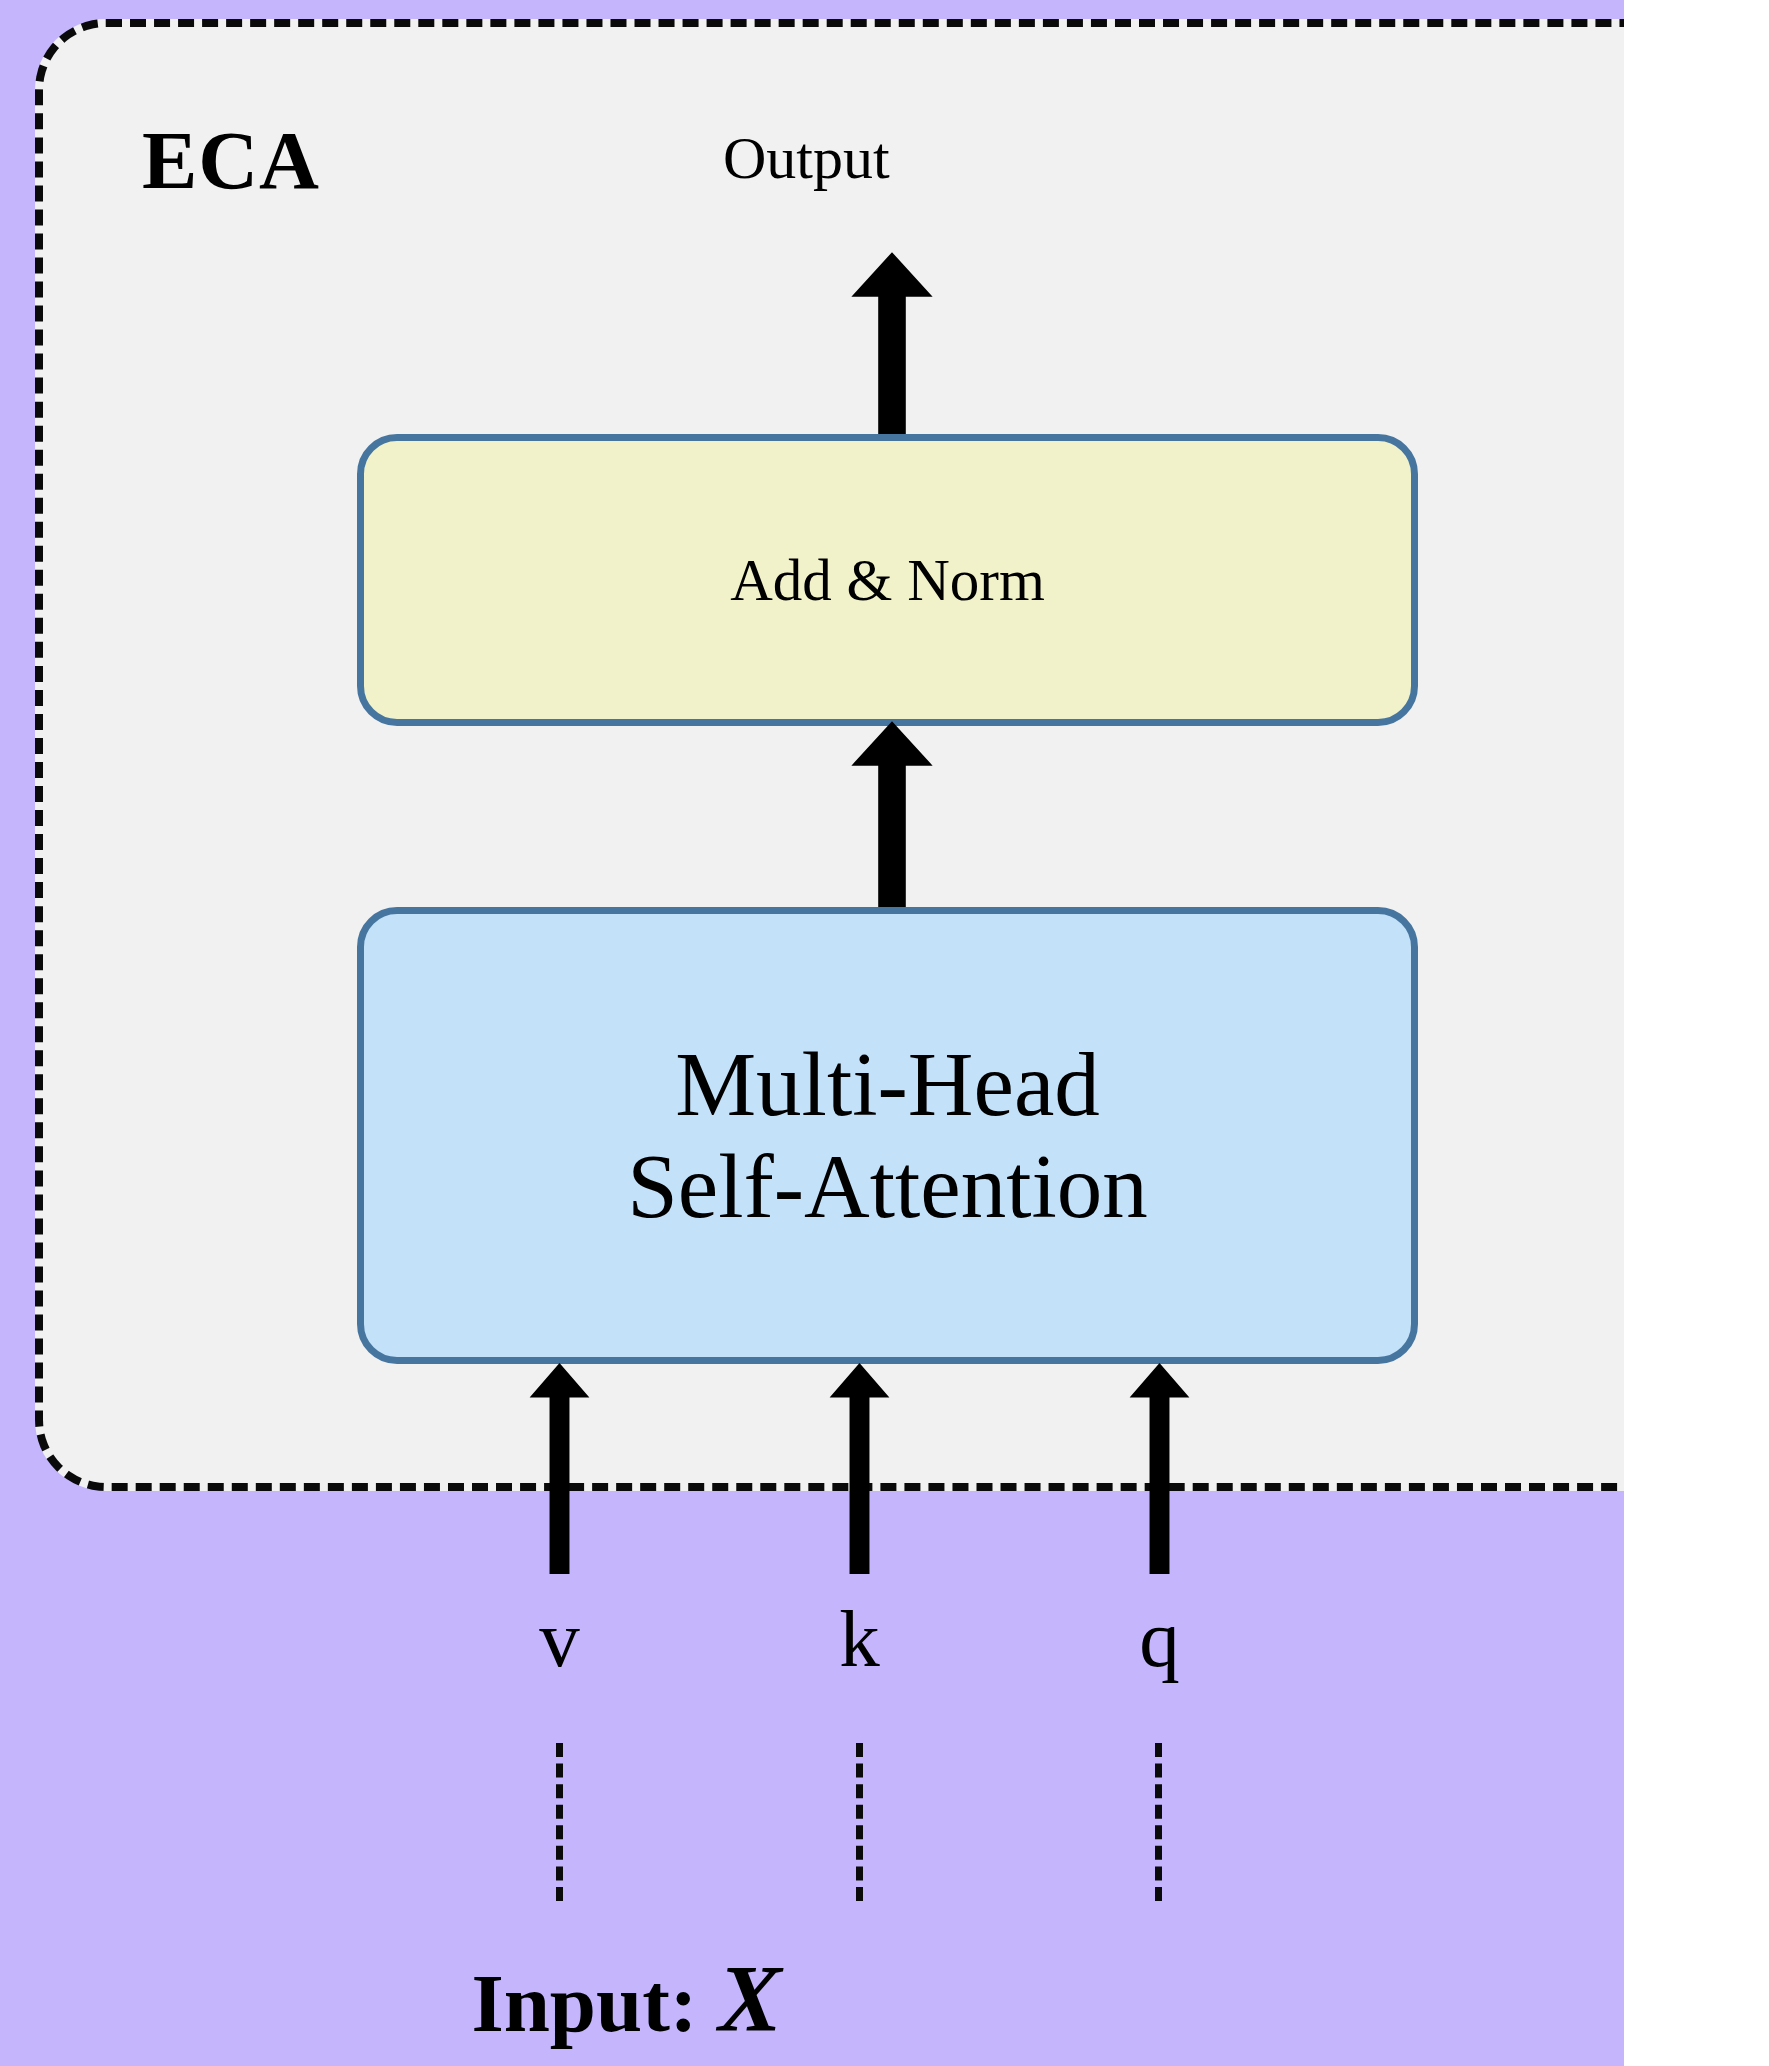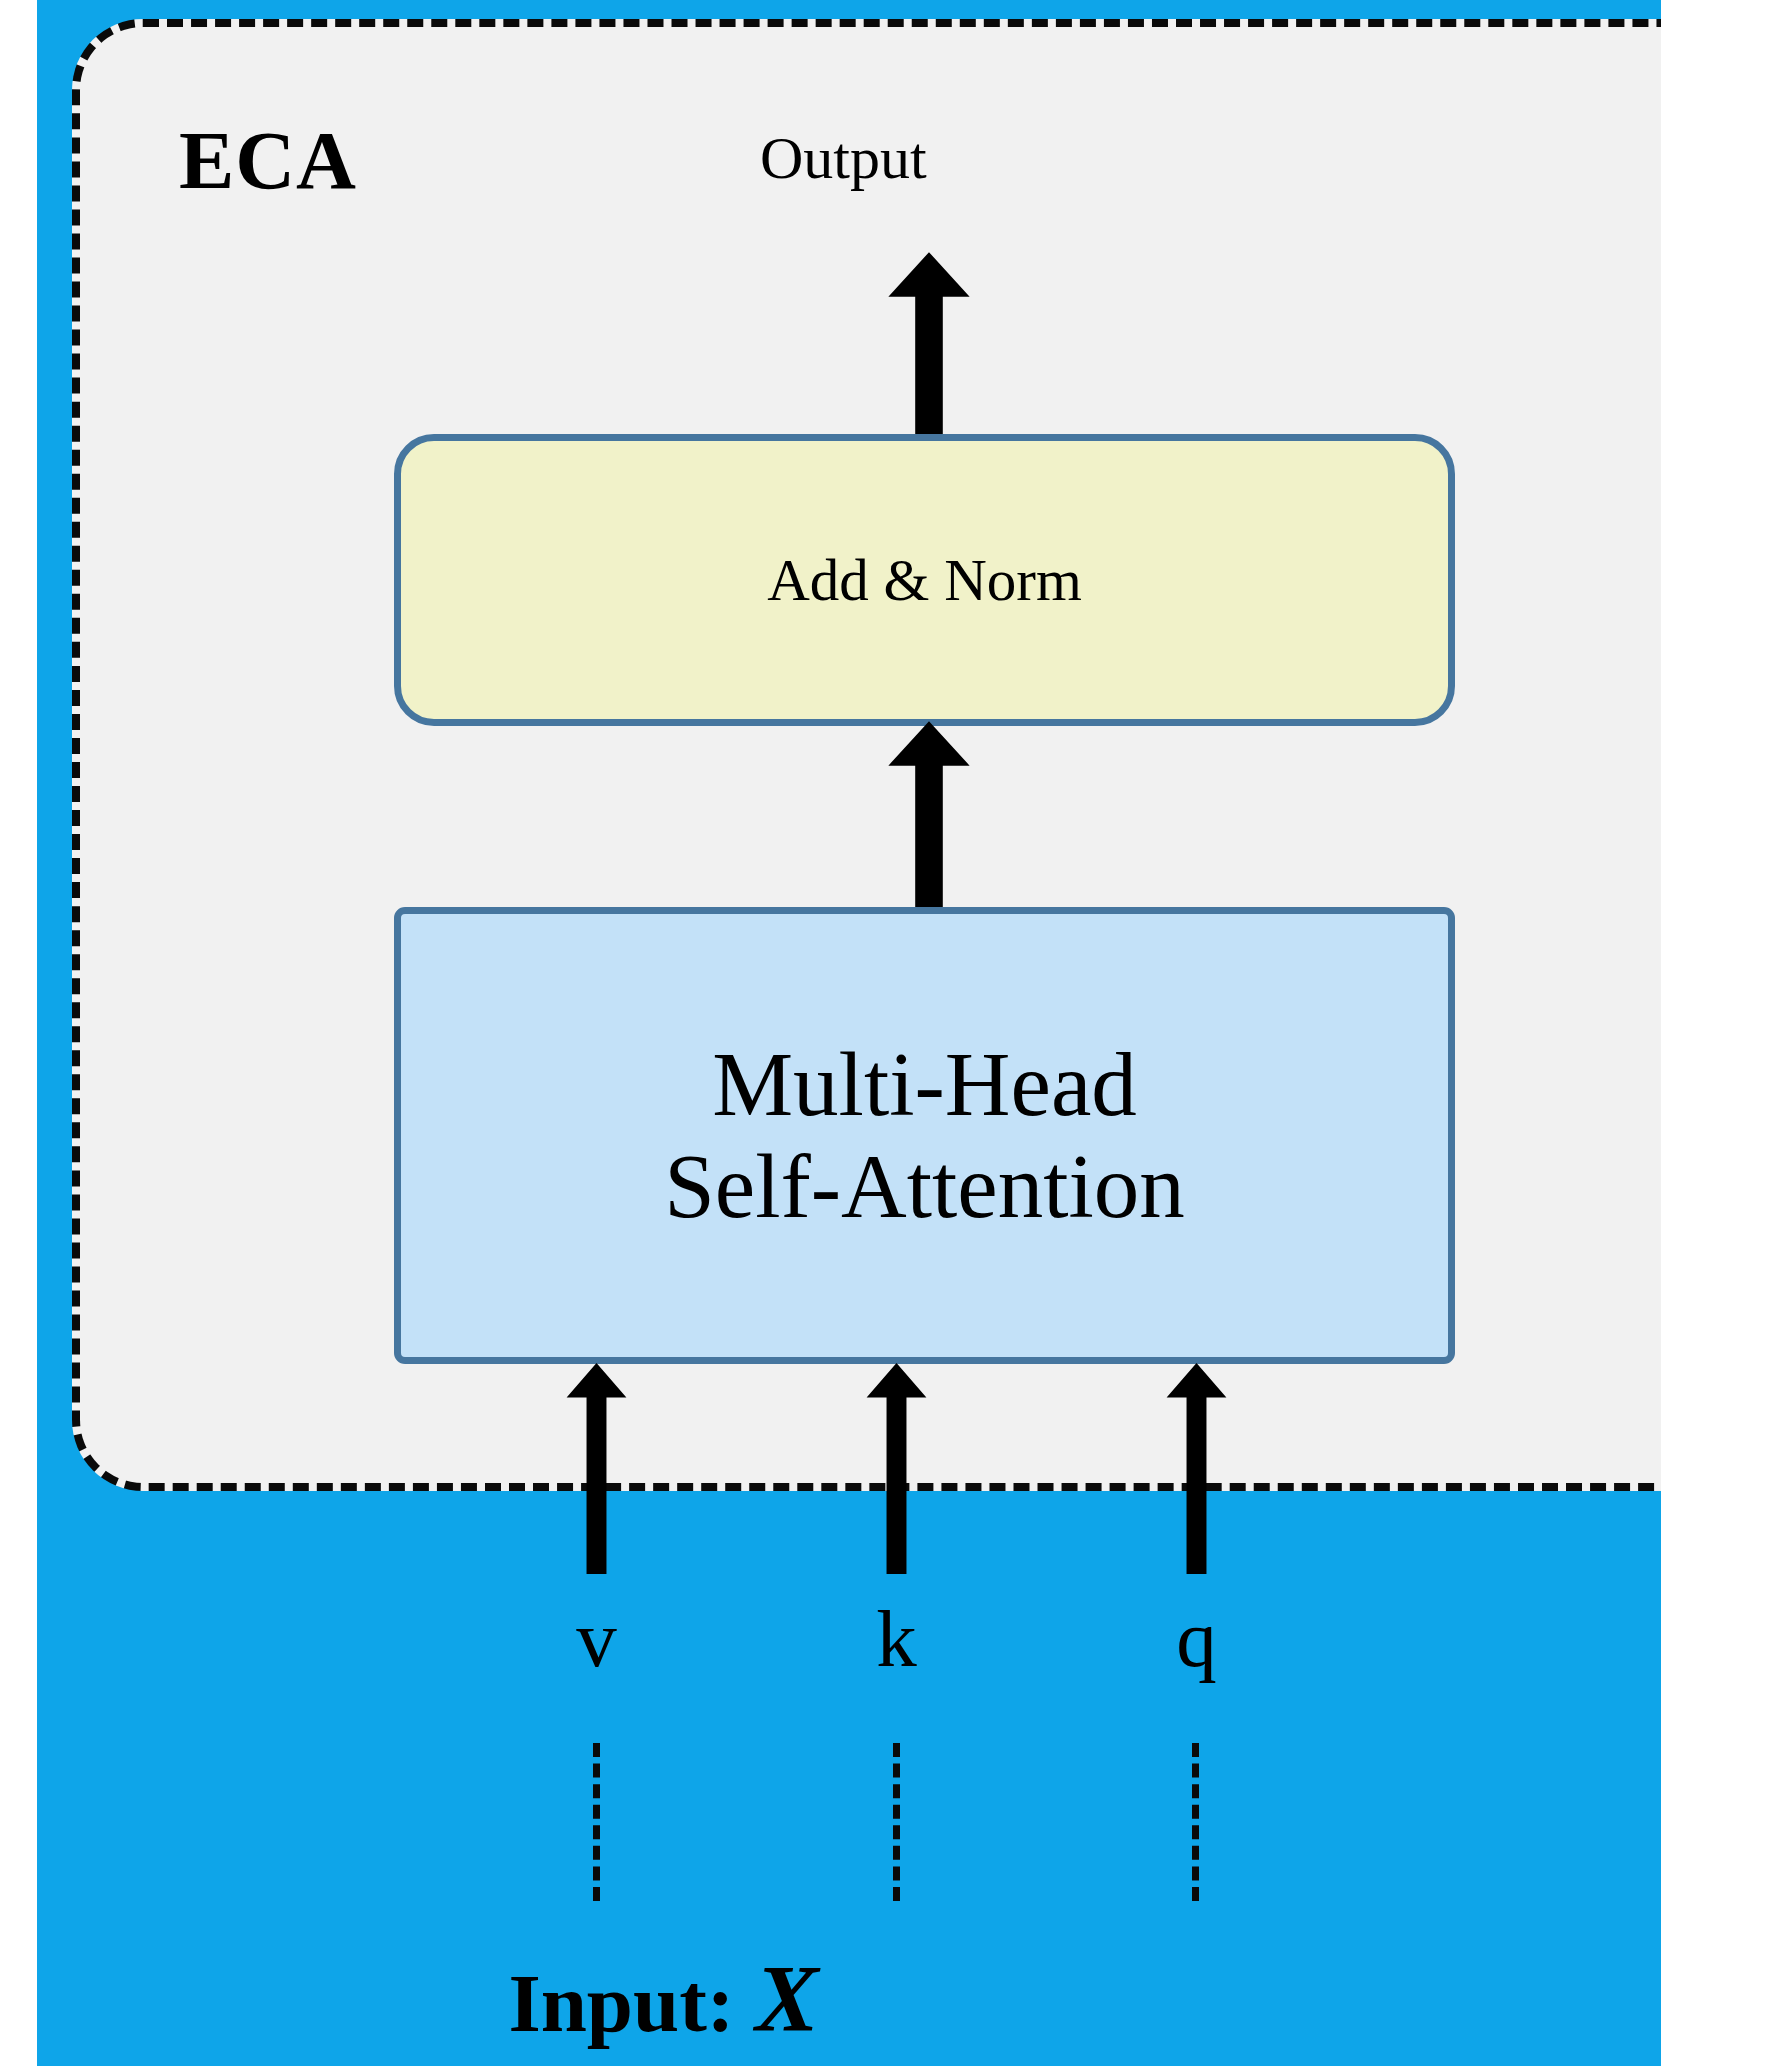--- a/index.html
+++ b/index.html
@@ -4,24 +4,23 @@
 <style>
   html, body {
     margin: 0;
     padding: 0;
     background: #ffffff;
   }
   #stage {
     position: relative;
     width: 1624px;
     height: 2066px;
-    background: #0ea5e9;
+    background: #c4b5fd;
     font-family: "Liberation Serif", "DejaVu Serif", serif;
     overflow: hidden;
-    margin-left: 37px;
   }
 
   
   #eca-container {
     position: absolute;
     left: 35px;
     top: 19px;
     width: 1701px;
     height: 1472px;
     box-sizing: border-box;
@@ -76,21 +75,20 @@
     background: #f1f2c9;
     font-size: 59px;
   }
   #box-mhsa {
     left: 357px;
     top: 907px;
     width: 1061px;
     height: 457px;
     background: #c3e1f8;
     font-size: 91px;
-    border-radius: 11px;
   }
   .box-text { padding: 0 15.4px; }
   .box-text .line { display: block; }
 
   
   .vkq-label {
     position: absolute;
     font-size: 81px;
     color: #000000;
     line-height: 1;

